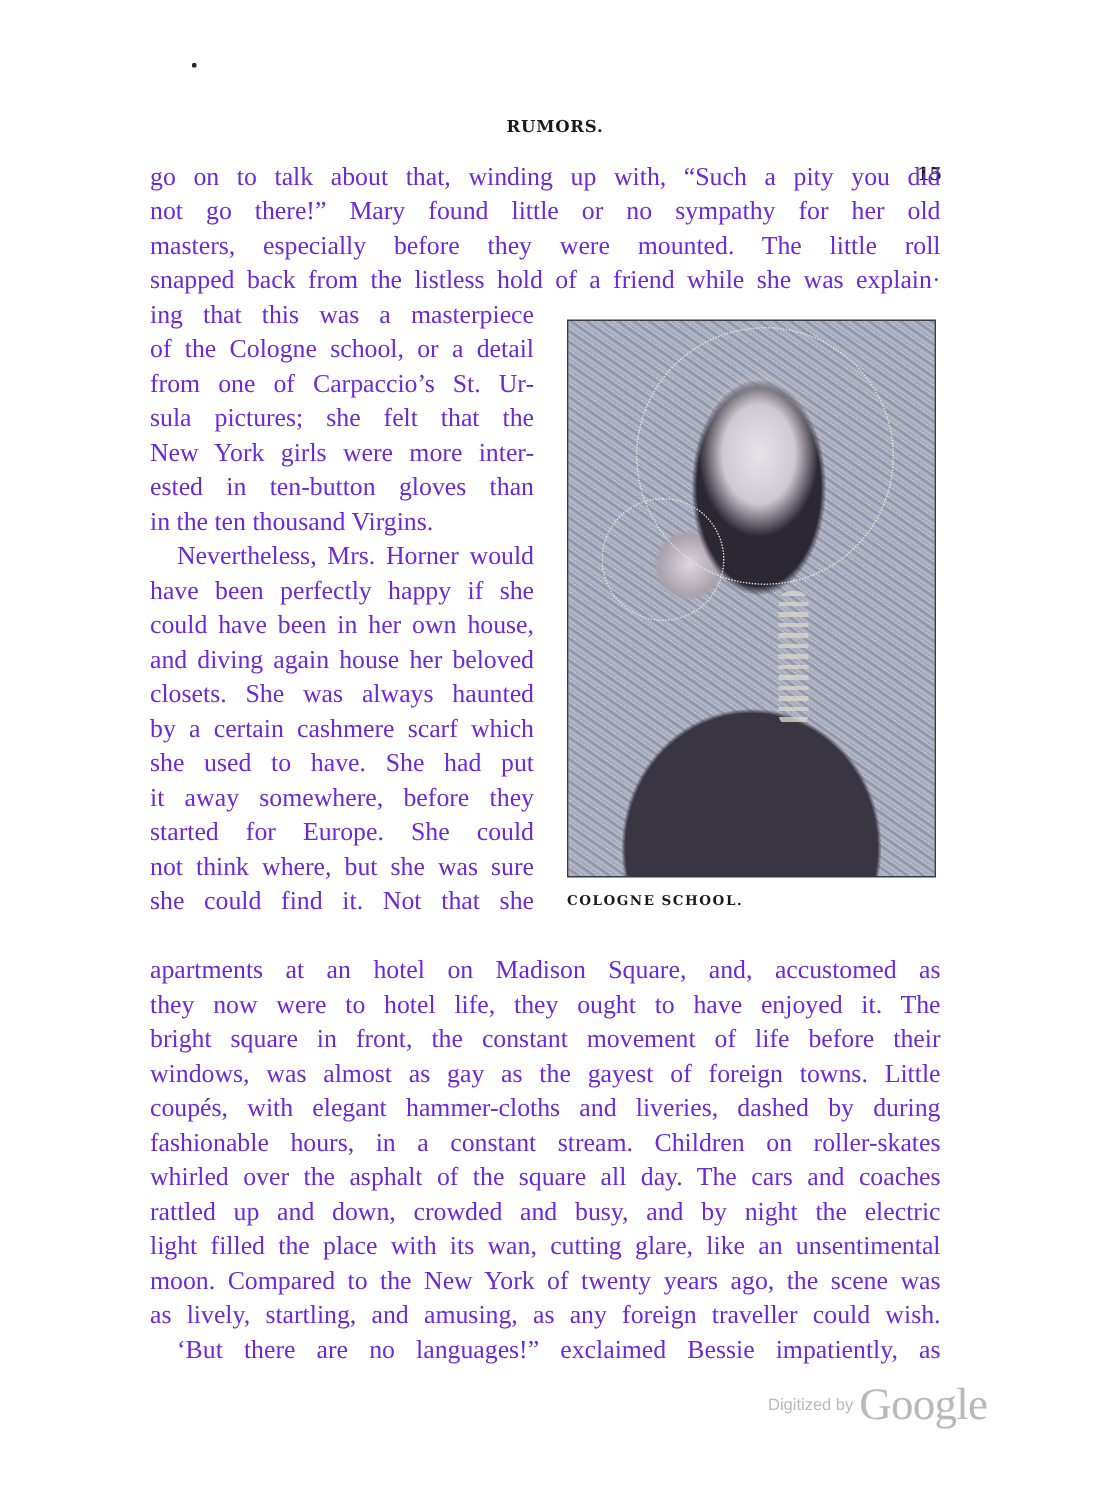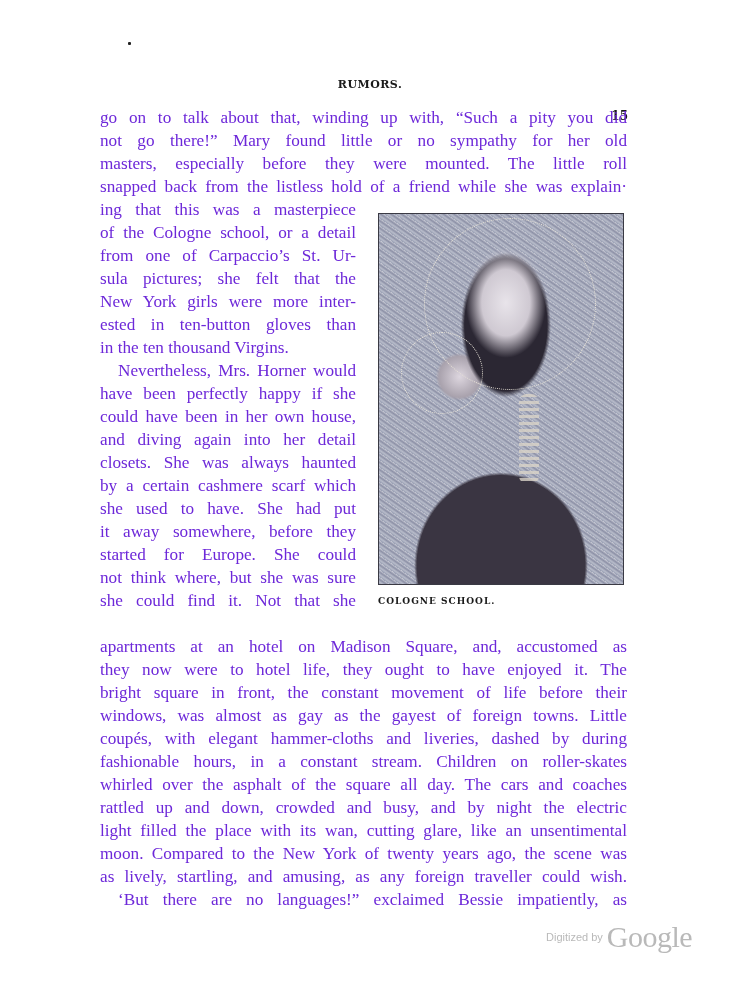--- a/index.html
+++ b/index.html
@@ -38,21 +38,21 @@
     .halo-2 { position: absolute; left: 22px; top: 118px; width: 80px; height: 80px; border: 1.5px dotted #e9e4d8; border-radius: 50%; }
     .beads { position: absolute; left: 140px; top: 180px; width: 20px; height: 90px;
       background: repeating-linear-gradient(180deg, #d9d3c8 0 3px, transparent 3px 7px); opacity: .8; border-radius: 8px; }
     .caption {
       position: absolute; left: 378px; top: 596px; width: 246px; 
       font-family: "DejaVu Serif", serif; font-weight: bold; font-size: 9px; letter-spacing: 1px; color: #1a1a1a;
     }
     .watermark {
       position: absolute; left: 512px; top: 920px; white-space: nowrap; color: #b9b9b9;
     }
-    .wm-small { font-family: "Liberation Sans", sans-serif; font-size: 11px; vertical-align: middle; margin-left: 34px; }
+    .wm-small { font-family: "Liberation Sans", sans-serif; font-size: 11px; vertical-align: middle; }
     .wm-logo { font-family: "Liberation Serif", serif; font-size: 30px; vertical-align: middle; letter-spacing: -0.5px; }
   </style>
 </head>
 <body>
 
 <div class="page">
   <div class="speck"></div>
 
   <div class="running-head">RUMORS.</div>
   <div class="page-number">15</div>
@@ -65,21 +65,21 @@
   <div class="line narrow" style="top:199px">ing that this was a masterpiece</div>
   <div class="line narrow" style="top:222px">of the Cologne school, or a detail</div>
   <div class="line narrow" style="top:245px">from one of Carpaccio’s St. Ur-</div>
   <div class="line narrow" style="top:268px">sula pictures; she felt that the</div>
   <div class="line narrow" style="top:291px">New York girls were more inter-</div>
   <div class="line narrow" style="top:314px">ested in ten-button gloves than</div>
   <div class="line" style="top:337px">in the ten thousand Virgins.</div>
   <div class="line narrow indent" style="top:360px">Nevertheless, Mrs. Horner would</div>
   <div class="line narrow" style="top:383px">have been perfectly happy if she</div>
   <div class="line narrow" style="top:406px">could have been in her own house,</div>
-  <div class="line narrow" style="top:429px">and diving again into her detail</div>
+  <div class="line narrow" style="top:429px">and diving again house her beloved</div>
   <div class="line narrow" style="top:452px">closets.  She was always haunted</div>
   <div class="line narrow" style="top:475px">by a certain cashmere scarf which</div>
   <div class="line narrow" style="top:498px">she used to have.  She had put</div>
   <div class="line narrow" style="top:521px">it away somewhere, before they</div>
   <div class="line narrow" style="top:544px">started for Europe.  She could</div>
   <div class="line narrow" style="top:567px">not think where, but she was sure</div>
   <div class="line narrow" style="top:590px">she could find it.  Not that she</div>
 
   <div class="figure">
     <div class="halo-1"></div>

